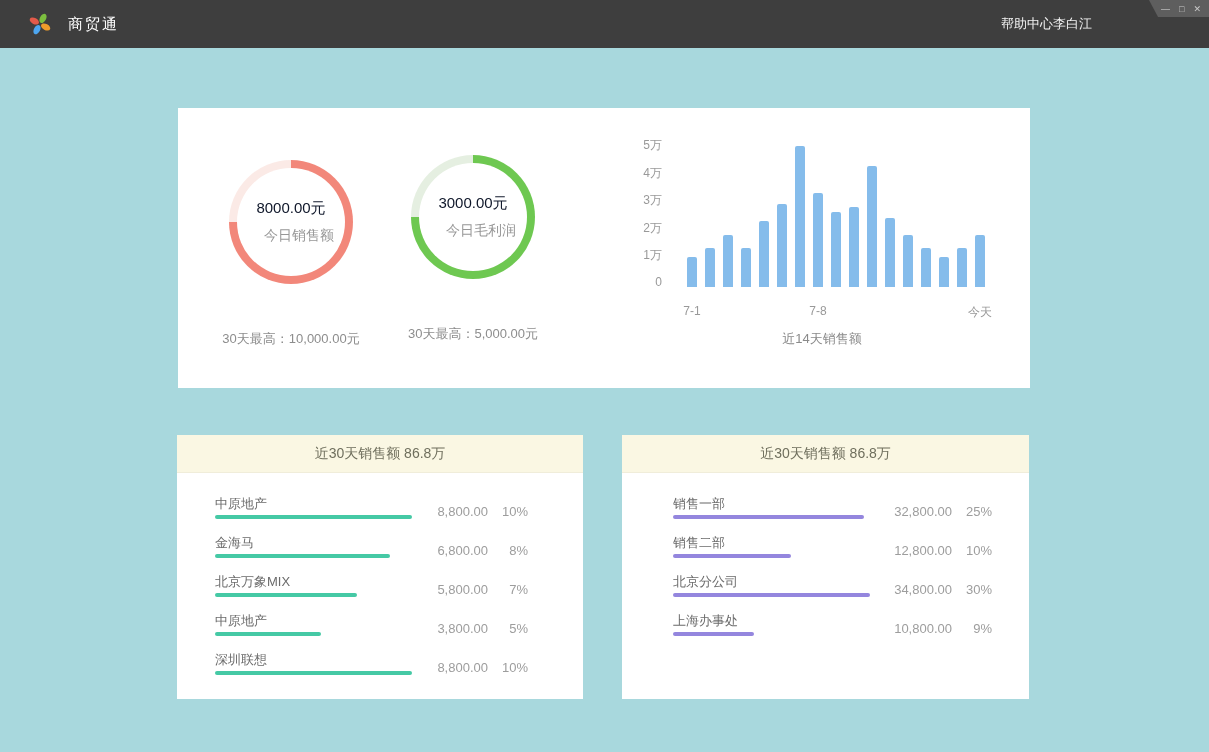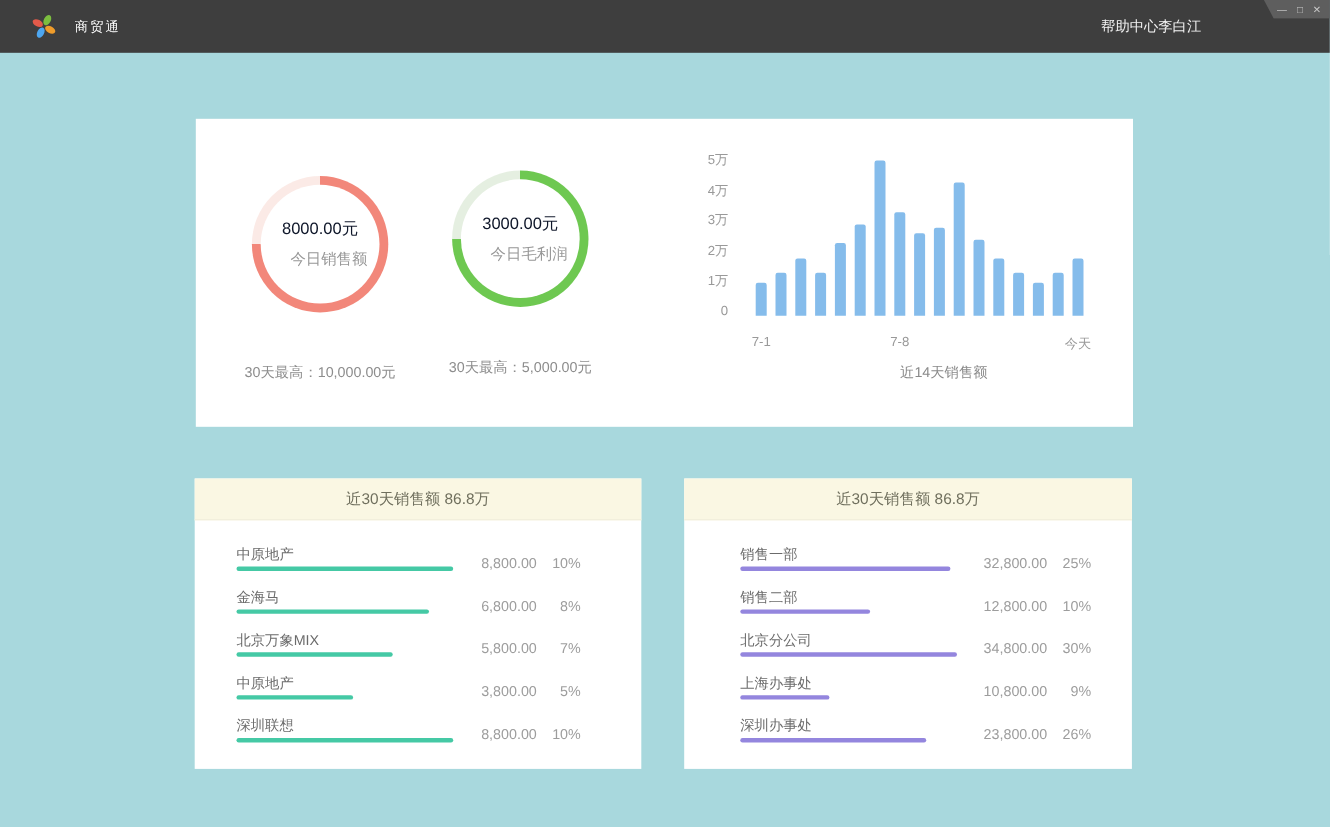--- a/index.html
+++ b/index.html
@@ -3,21 +3,21 @@
 <meta charset="utf-8">
 <style>
   * { margin:0; padding:0; box-sizing:border-box; }
   html,body { width:1209px; height:752px; }
   body { font-family:"Liberation Sans","DejaVu Sans",sans-serif; overflow:hidden; }
   .app { position:relative; width:1209px; height:752px; background:#A8D8DD; overflow:hidden; }
 
   
   .hdr { position:absolute; left:0; top:0; width:1209px; height:48px; background:#3E3E3E; }
   .brand { position:absolute; left:28px; top:12px; display:flex; align-items:center; gap:16px; }
-  .brand-title { color:#FFFFFF; font-size:12px; letter-spacing:2px; line-height:24px; }
+  .brand-title { color:#FFFFFF; font-size:15px; letter-spacing:2px; line-height:24px; }
   .hdr-nav { position:absolute; right:117px; top:0; height:48px; display:flex; align-items:center; }
   .hdr-link { color:#F2F2F2; font-size:13px; cursor:pointer; }
   .win-controls { position:absolute; right:0; top:0; width:60px; height:17px; background:#5E5E5E;
                   clip-path:polygon(0 0,100% 0,100% 100%,15% 100%);
                   display:flex; align-items:center; justify-content:flex-end; gap:9px; padding:0 8px 0 0; }
   .win-btn { color:#C9C9C9; font-size:9px; line-height:10px; cursor:pointer; }
 
   
   .card { position:absolute; background:#FFFFFF; }
   .card-overview { left:178px; top:108px; width:852px; height:280px; }
@@ -35,21 +35,21 @@
   .donut-value { font-size:15px; color:#0f172a; }
   .donut-label { font-size:14px; color:#979797;margin-left:16px; }
   .donut-foot { margin-top:46px; font-size:13px; color:#8D8D8D; }
 
   
   .ytick { position:absolute; width:54px; text-align:right; font-size:12px; color:#999999; left:430px; }
   .bars { position:absolute; left:509px; top:33px; width:300px; height:146px;
           display:flex; align-items:flex-end; gap:8px; }
   .bar { width:10px; border-radius:2px 2px 0 0; }
   .xlabel { position:absolute; top:196px; transform:translateX(-50%); font-size:12px; color:#999999; }
-  .chart-caption { position:absolute; left:680px; top:222px; transform:translateX(-50%);
+  .chart-caption { position:absolute; left:644px; top:222px; transform:translateX(-50%);
                    font-size:13px; color:#8A8A8A; white-space:nowrap; }
 
   
   .rank-hdr { height:38px; background:#FAF7E3; border-bottom:1px solid #F0EDDA;
               display:flex; align-items:center; justify-content:center;
               font-size:14px; color:#6F6F5D; }
   .rank-rows { padding:23px 0 0 0; }
   .card-rank.left  .rank-rows { padding-left:38px; padding-right:55px; }
   .card-rank.right .rank-rows { padding-left:51px; padding-right:37px; }
   .rank-row { position:relative; height:39px; }
@@ -222,24 +222,16 @@
           </div>
         </div>
         <div class="rank-row">
           <div class="rank-name">上海办事处</div>
           <div class="rank-bar" style="width: 81px; background: rgb(148, 134, 222);"></div>
           <div class="rank-vals">
             <span class="rank-amount">10,800.00</span>
             <span class="rank-pct">9%</span>
           </div>
         </div>
-        <div class="rank-row">
-          <div class="rank-name">深圳办事处</div>
-          <div class="rank-bar" style="width: 169px; background: rgb(148, 134, 222);"></div>
-          <div class="rank-vals">
-            <span class="rank-amount">23,800.00</span>
-            <span class="rank-pct">26%</span>
-          </div>
-        </div>
       </div>
   </div>
 
 </div>
 
 </body></html>

